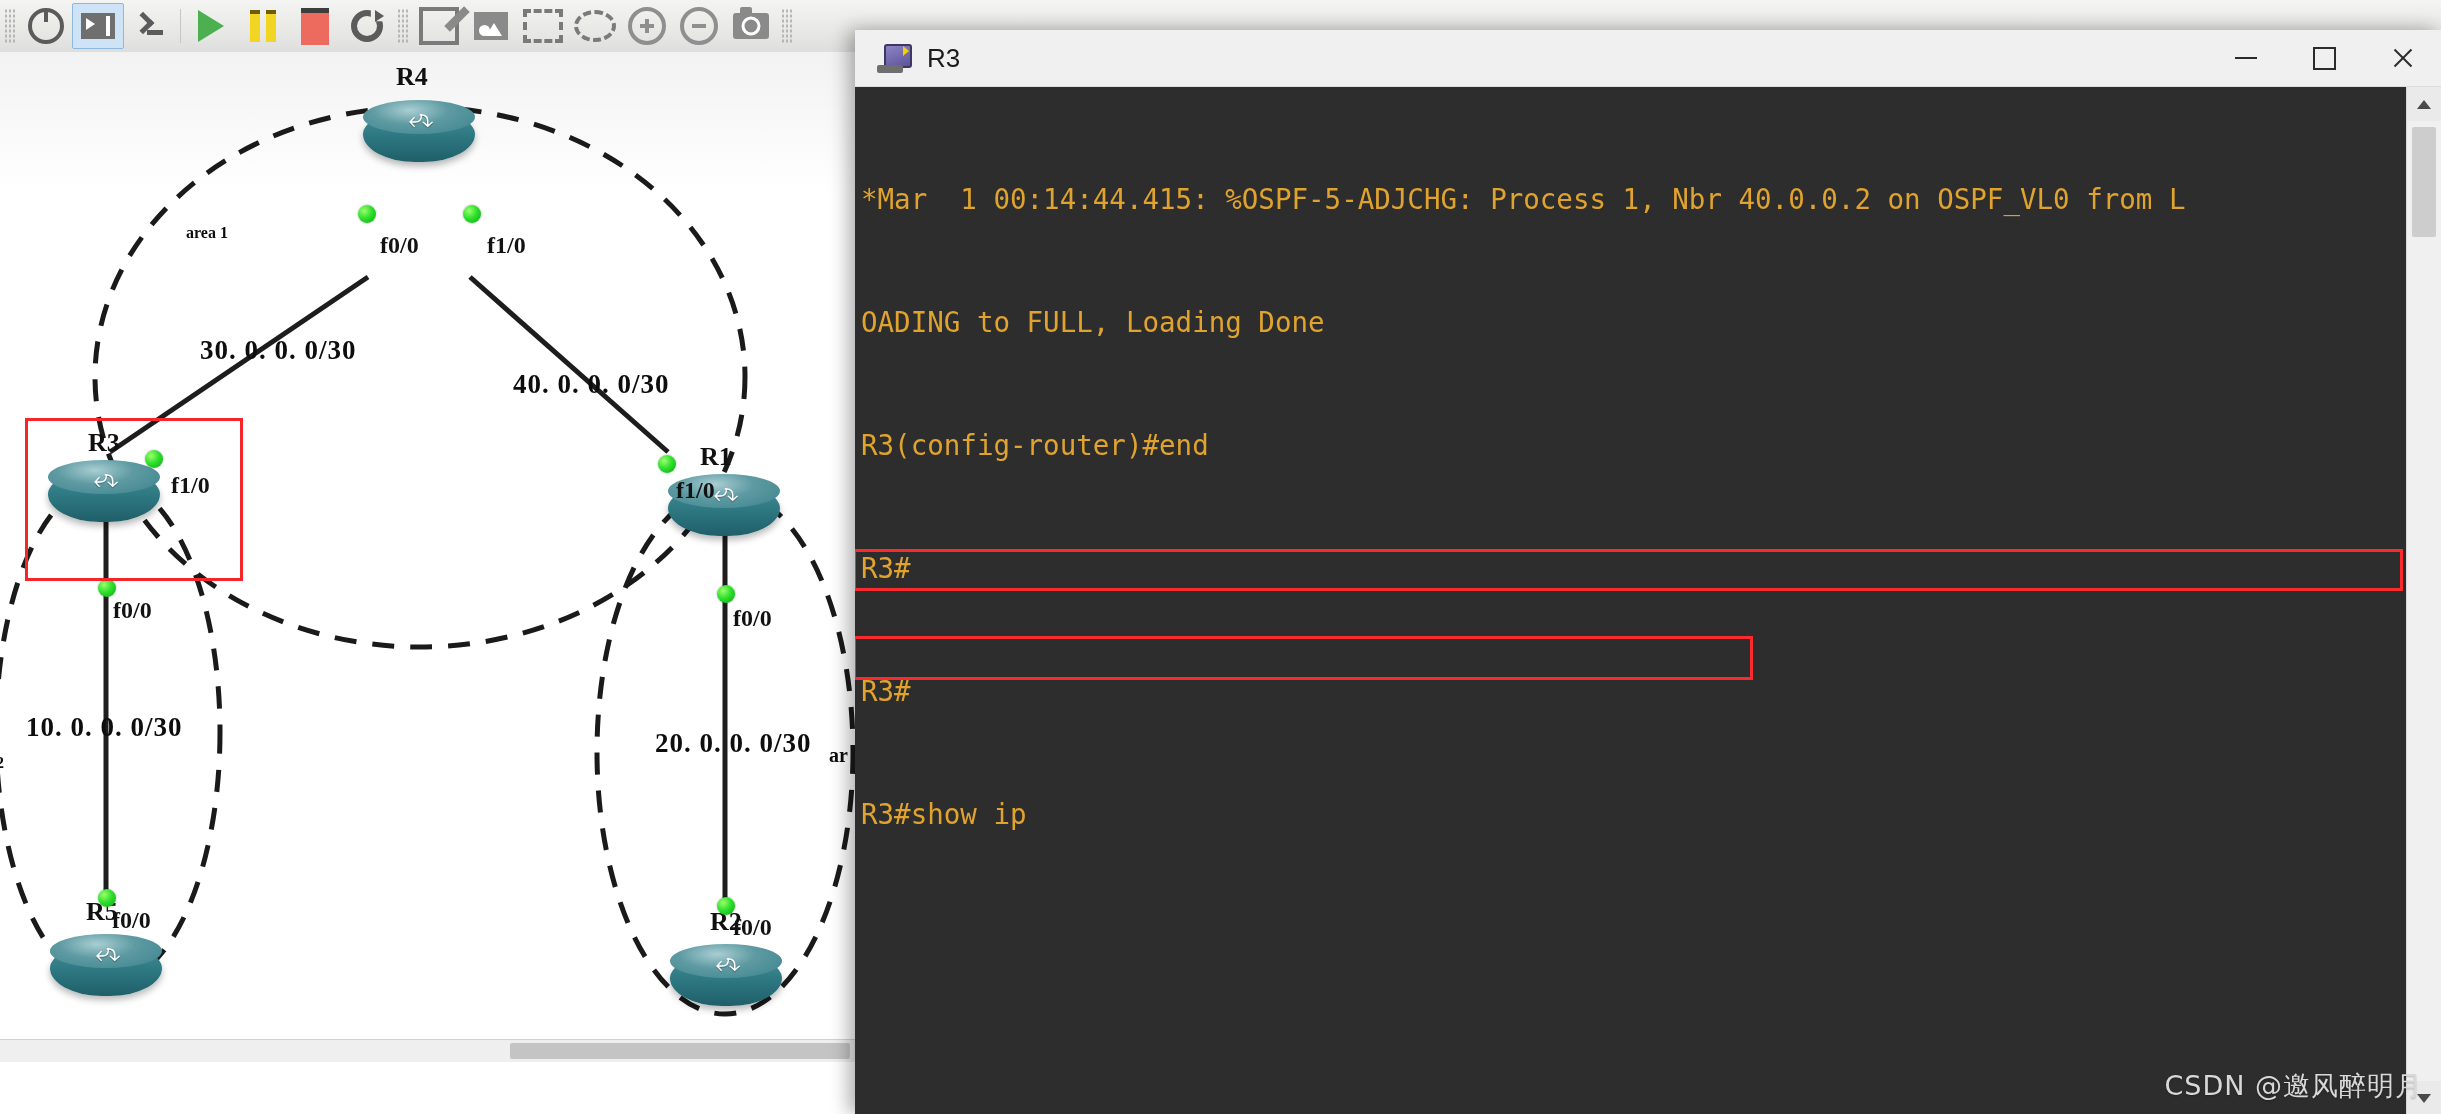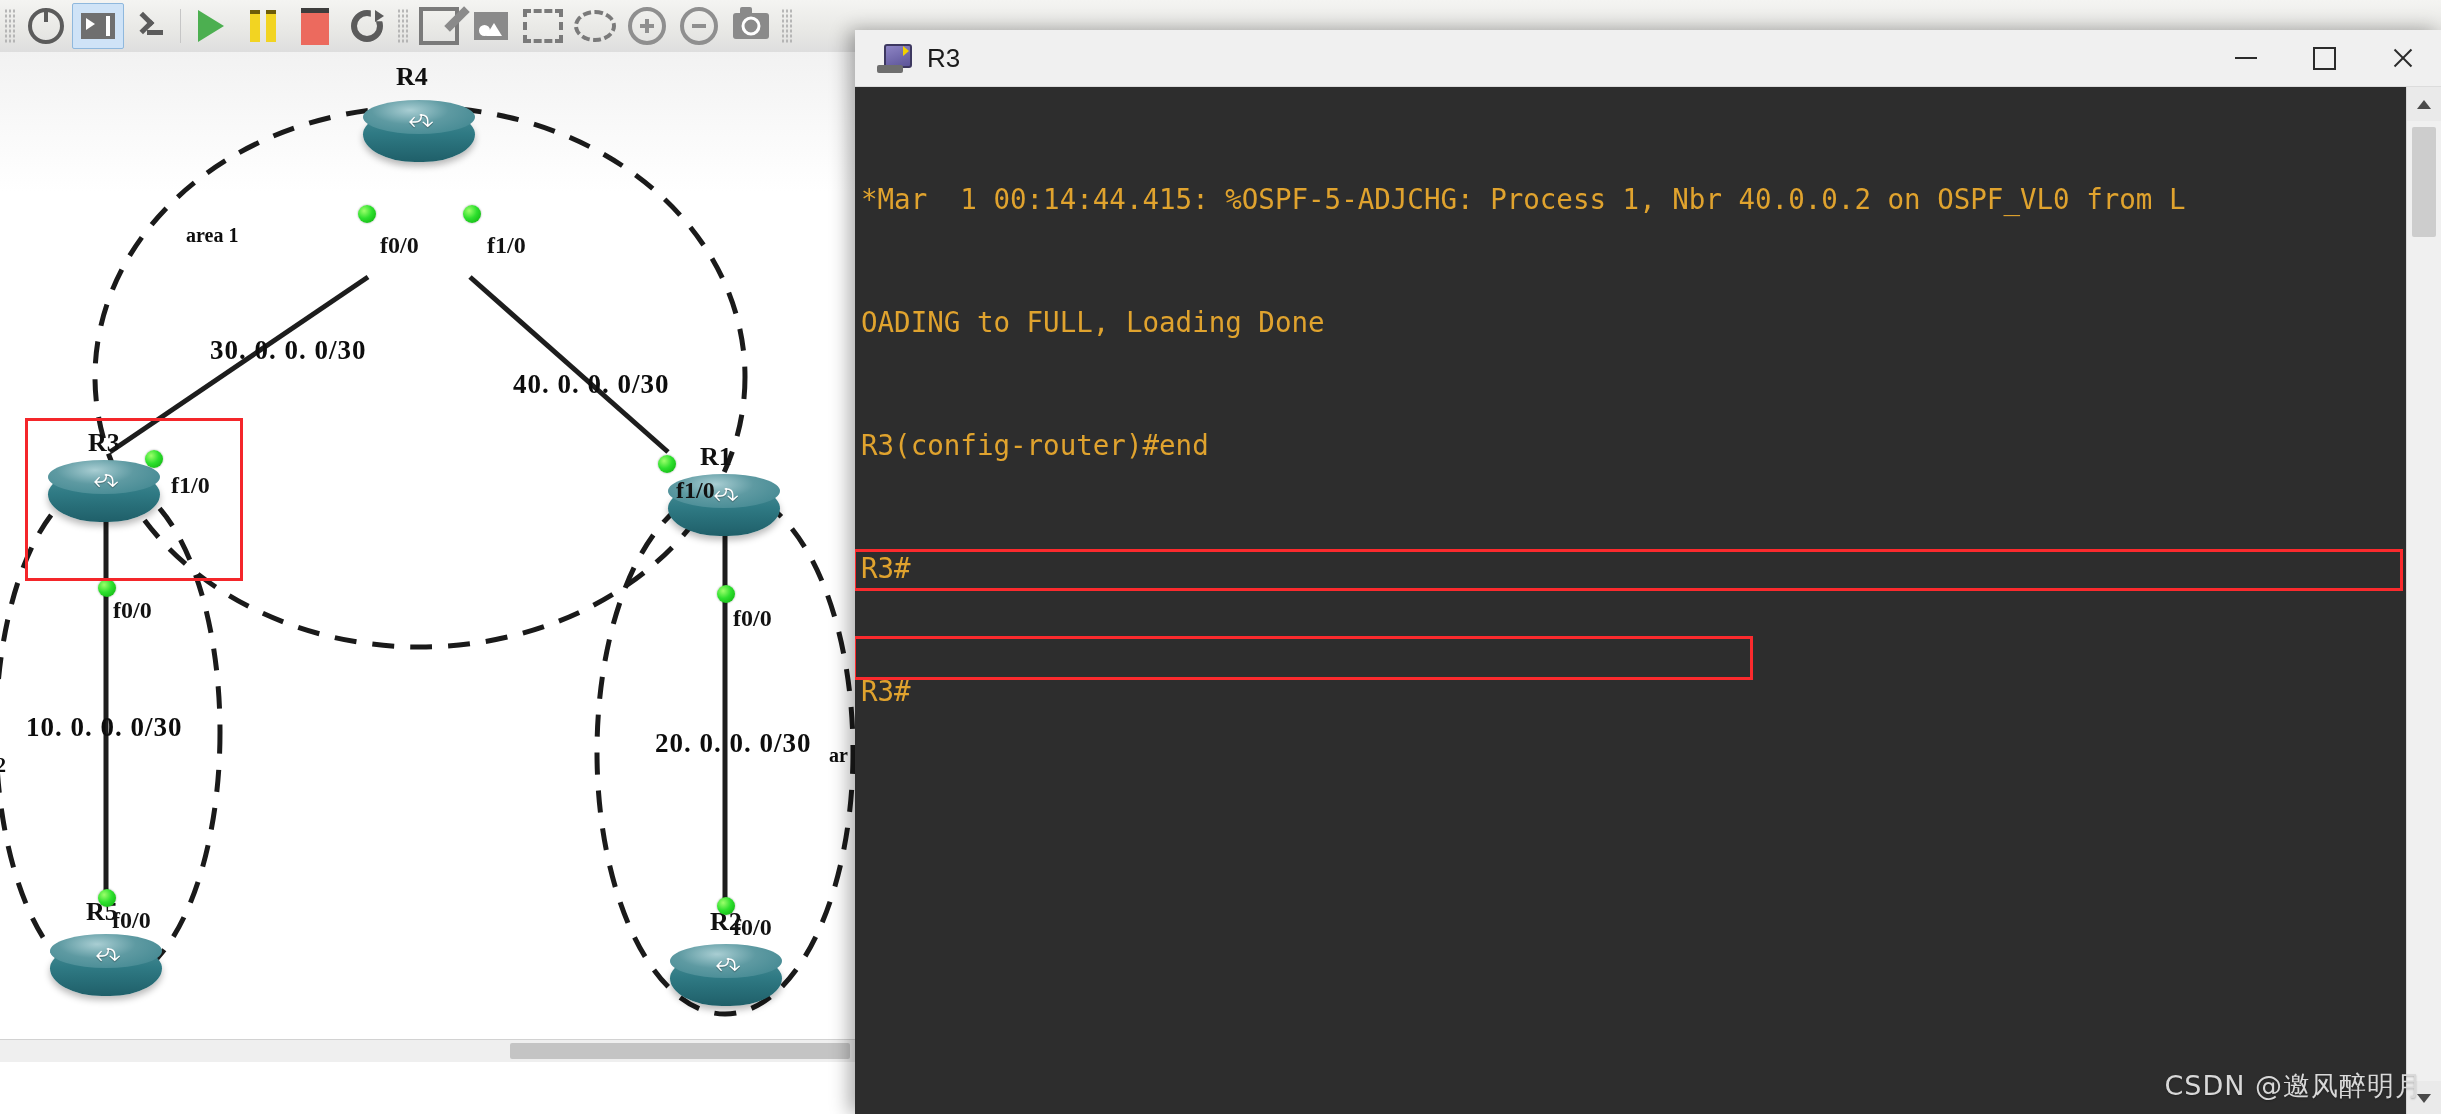--- a/index.html
+++ b/index.html
@@ -117,21 +117,21 @@
   .iflabel {
     position:absolute; font-family:"Liberation Serif", serif;
     font-weight:bold; font-size:24px; color:#121212; white-space:nowrap;
   }
   .netlabel {
     position:absolute; font-family:"Liberation Serif", serif;
     font-weight:bold; font-size:27px; color:#0d0d0d; white-space:nowrap; letter-spacing:1px;
   }
   .arealabel {
     position:absolute; font-family:"Liberation Serif", serif;
-    font-weight:bold; font-size:20px; color:#0d0d0d; white-space:nowrap;
+    font-weight:bold; font-size:16px; color:#0d0d0d; white-space:nowrap;
   }
   .redbox { position:absolute; border:3px solid #f4262a; box-sizing:border-box; }
 
   .hscroll {
     position:absolute; left:0; bottom:0; width:1470px; height:22px;
     background:#efefef; border-top:1px solid #d2d2d2;
   }
   .hscroll .thumb {
     position:absolute; left:510px; top:3px; width:340px; height:16px;
     background:#c4c4c4; border-radius:2px;
@@ -292,21 +292,21 @@
           <div class="top"></div>
         <div class="arrows">⤶⤵</div>
       </div>
       <div class="nodedot" style="left:358px;top:153px;"></div>
       <div class="nodedot" style="left:463px;top:153px;"></div>
       <div class="iflabel" style="left:380px;top:180px;">f0/0</div>
       <div class="iflabel" style="left:487px;top:180px;">f1/0</div>
 
       <div class="arealabel" style="left:186px;top:172px;">area 1</div>
 
-      <div class="netlabel" style="left:210px;top:283px;">30. 0. 0. 0/30</div>
+      <div class="netlabel" style="left:200px;top:283px;">30. 0. 0. 0/30</div>
       <div class="netlabel" style="left:513px;top:317px;">40. 0. 0. 0/30</div>
 
       <div class="router-label" style="left:88px;top:376px;">R3</div>
       <div class="router" style="left:48px;top:406px;">
         <div class="body"></div>
           <div class="top"></div>
         <div class="arrows">⤶⤵</div>
       </div>
       <div class="nodedot" style="left:145px;top:398px;"></div>
       <div class="iflabel" style="left:171px;top:420px;">f1/0</div>
@@ -376,20 +376,21 @@
       </div>
     </div>
 
     <div class="term">
       <div class="term-text">
         <div class="term-line">*Mar  1 00:14:44.415: %OSPF-5-ADJCHG: Process 1, Nbr 40.0.0.2 on OSPF_VL0 from L</div>
         <div class="term-line">OADING to FULL, Loading Done</div>
         <div class="term-line">R3(config-router)#end</div>
         <div class="term-line">R3#</div>
         <div class="term-line">R3#</div>
+        <div class="term-line">R3#show ip</div>
         
         
         
         
         
         
         
         
         
         

